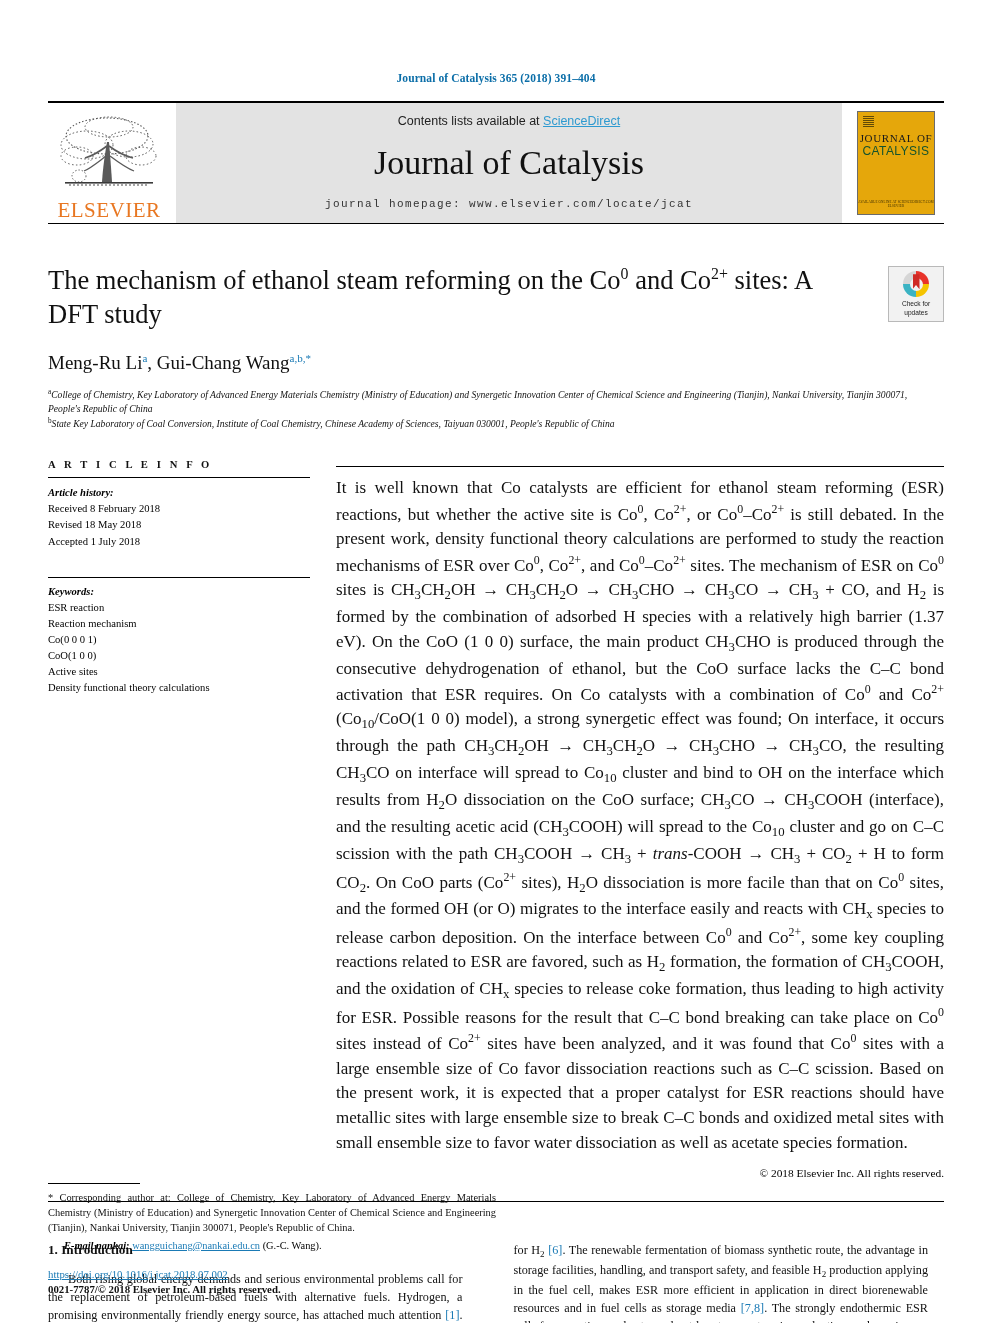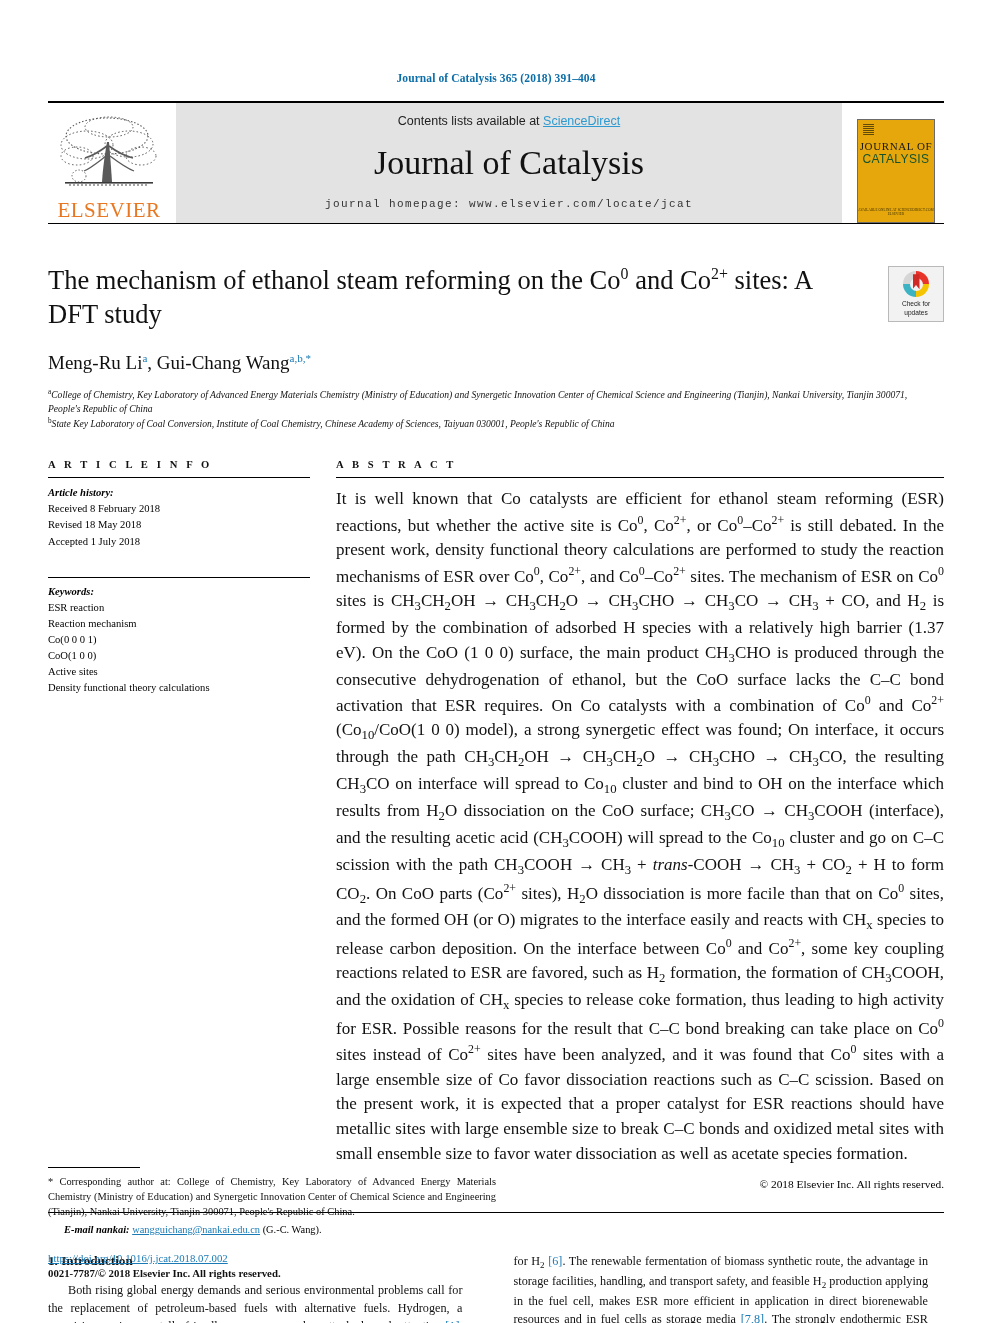--- a/index.html
+++ b/index.html
@@ -91,21 +91,21 @@
   .homepage-line {
     font-family: Liberation Mono, monospace;
     font-size: 11px;
     color: #333;
     letter-spacing: 1.4px;
   }
   .cover-thumb {
     width: 96px;
     flex: 0 0 96px;
     display: flex;
-    align-items: flex-end;
+    align-items: center;
     justify-content: center;
   }
   .cover-inner {
     width: 78px;
     height: 104px;
     background: #E5A70B;
     border: 1px solid #6b6b6b;
     position: relative;
     display: flex;
     flex-direction: column;
@@ -293,21 +293,21 @@
     color: #111;
   }
   p.body-par.no-indent { text-indent: 0; }
   .ref { color: #1a7ab5; }
   sub { font-size: 74%; }
 
   
   .footnotes {
     position: absolute;
     left: 48px;
-    bottom: 42px;
+    bottom: 26px;
     width: 448px;
   }
   .fn-rule {
     width: 92px;
     border-top: .9px solid #000;
     margin-bottom: 6px;
   }
   .fn-text {
     font-size: 10.4px;
     line-height: 1.45;
@@ -425,21 +425,20 @@
           <div>Reaction mechanism</div>
           <div>Co(0 0 0 1)</div>
           <div>CoO(1 0 0)</div>
           <div>Active sites</div>
           <div>Density functional theory calculations</div>
         </div>
       </div>
     </div>
 
     <div class="col-abs">
-      <div class="sec-label">A B S T R A C T</div>
       <div class="rule-thin"></div>
       <div class="abstract-body">It is well known that Co catalysts are efficient for ethanol steam reforming (ESR) reactions, but whether the active site is Co<sup>0</sup>, Co<sup>2+</sup>, or Co<sup>0</sup>–Co<sup>2+</sup> is still debated. In the present work, density functional theory calculations are performed to study the reaction mechanisms of ESR over Co<sup>0</sup>, Co<sup>2+</sup>, and Co<sup>0</sup>–Co<sup>2+</sup> sites. The mechanism of ESR on Co<sup>0</sup> sites is CH<sub>3</sub>CH<sub>2</sub>OH → CH<sub>3</sub>CH<sub>2</sub>O → CH<sub>3</sub>CHO → CH<sub>3</sub>CO → CH<sub>3</sub> + CO, and H<sub>2</sub> is formed by the combination of adsorbed H species with a relatively high barrier (1.37 eV). On the CoO (1 0 0) surface, the main product CH<sub>3</sub>CHO is produced through the consecutive dehydrogenation of ethanol, but the CoO surface lacks the C–C bond activation that ESR requires. On Co catalysts with a combination of Co<sup>0</sup> and Co<sup>2+</sup> (Co<sub>10</sub>/CoO(1 0 0) model), a strong synergetic effect was found; On interface, it occurs through the path CH<sub>3</sub>CH<sub>2</sub>OH → CH<sub>3</sub>CH<sub>2</sub>O → CH<sub>3</sub>CHO → CH<sub>3</sub>CO, the resulting CH<sub>3</sub>CO on interface will spread to Co<sub>10</sub> cluster and bind to OH on the interface which results from H<sub>2</sub>O dissociation on the CoO surface; CH<sub>3</sub>CO → CH<sub>3</sub>COOH (interface), and the resulting acetic acid (CH<sub>3</sub>COOH) will spread to the Co<sub>10</sub> cluster and go on C–C scission with the path CH<sub>3</sub>COOH → CH<sub>3</sub> + <i>trans</i>-COOH → CH<sub>3</sub> + CO<sub>2</sub> + H to form CO<sub>2</sub>. On CoO parts (Co<sup>2+</sup> sites), H<sub>2</sub>O dissociation is more facile than that on Co<sup>0</sup> sites, and the formed OH (or O) migrates to the interface easily and reacts with CH<sub>x</sub> species to release carbon deposition. On the interface between Co<sup>0</sup> and Co<sup>2+</sup>, some key coupling reactions related to ESR are favored, such as H<sub>2</sub> formation, the formation of CH<sub>3</sub>COOH, and the oxidation of CH<sub>x</sub> species to release coke formation, thus leading to high activity for ESR. Possible reasons for the result that C–C bond breaking can take place on Co<sup>0</sup> sites instead of Co<sup>2+</sup> sites have been analyzed, and it was found that Co<sup>0</sup> sites with a large ensemble size of Co favor dissociation reactions such as C–C scission. Based on the present work, it is expected that a proper catalyst for ESR reactions should have metallic sites with large ensemble size to break C–C bonds and oxidized metal sites with small ensemble size to favor water dissociation as well as acetate species formation.</div>
       <div class="copyright">© 2018 Elsevier Inc. All rights reserved.</div>
     </div>
   </div>
 
   <div class="abs-bottom-rule"></div>
 
   <div class="body-cols">
 

